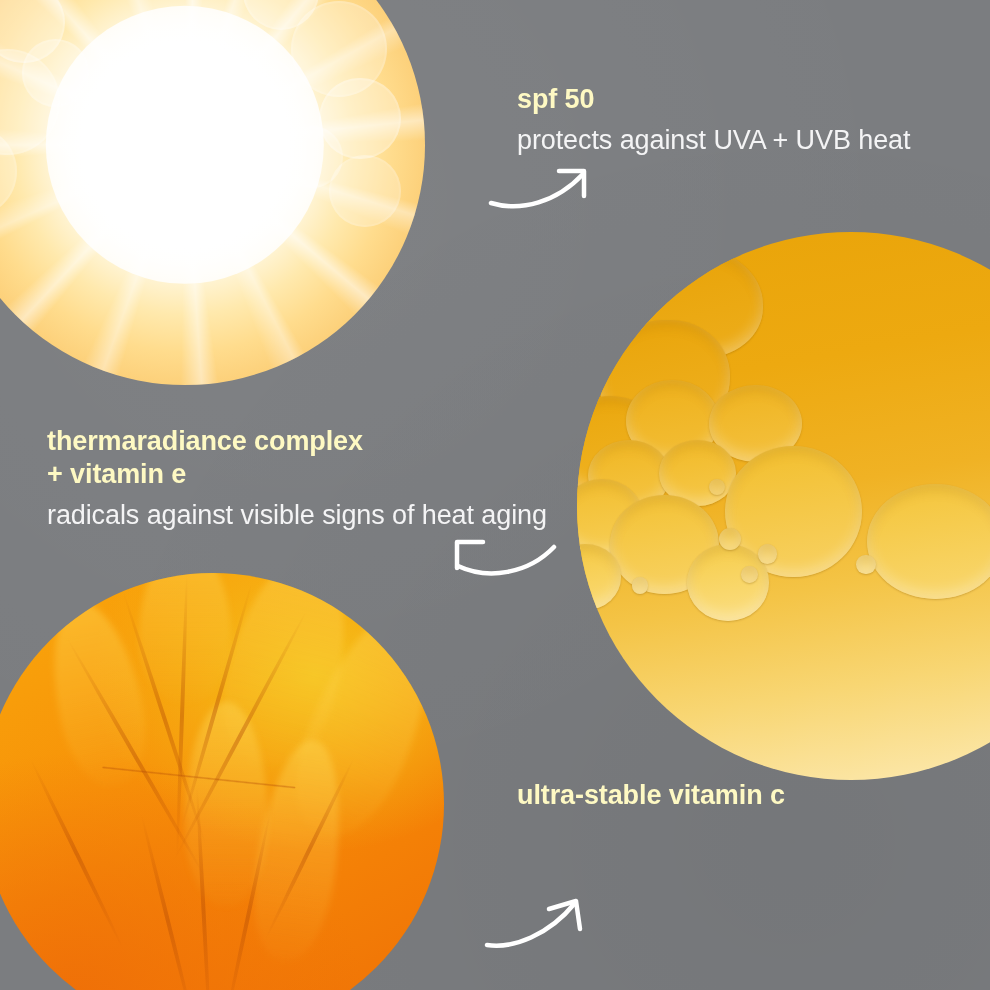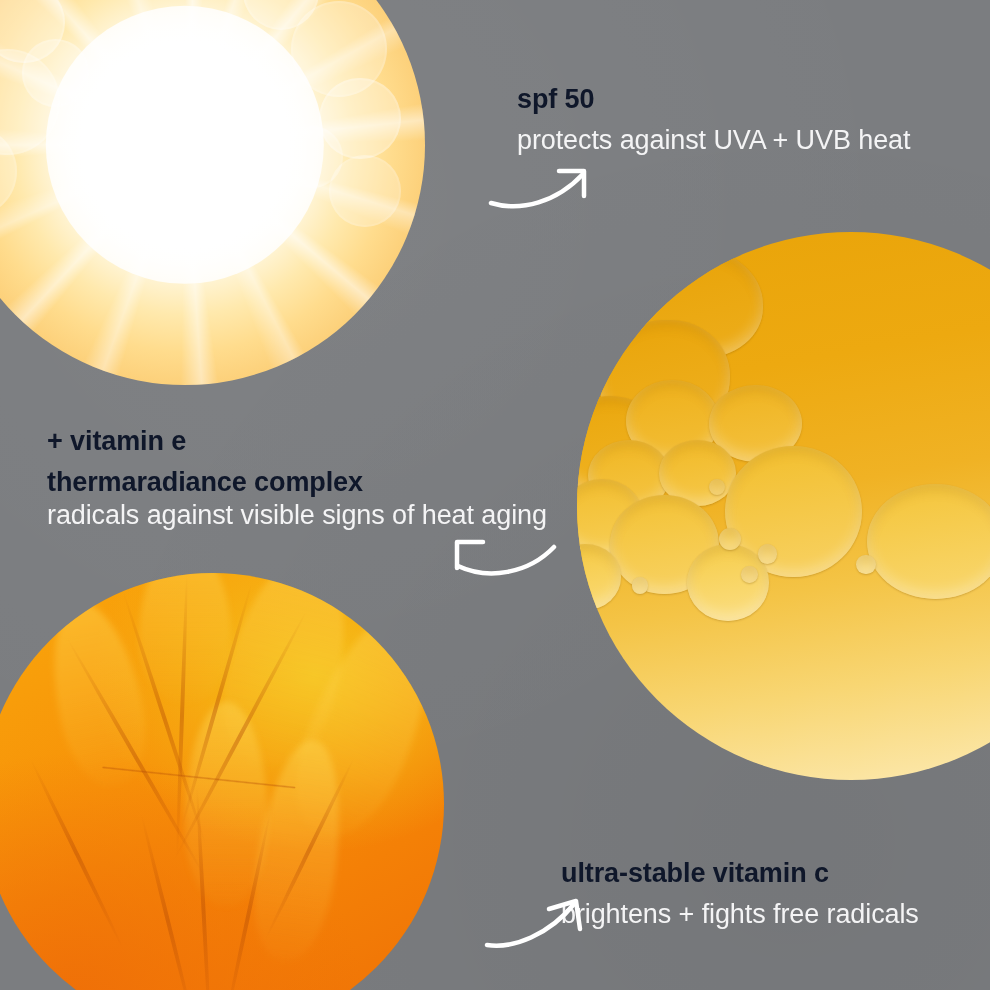--- a/index.html
+++ b/index.html
@@ -170,38 +170,38 @@
   .pulp {
     position: absolute;
     border-radius: 50% 50% 46% 46% / 60% 60% 40% 40%;
     background: linear-gradient(to bottom, rgba(255,218,90,0.42), rgba(255,190,50,0.06));
     filter: blur(3px);
   }
 
   
   .callout { position: absolute; }
   .headline {
-    color: #0f172a;
+    color: #fef9c3;
     font-weight: bold;
     font-size: 27px;
     line-height: 33px;
     letter-spacing: -0.1px;
     margin: 0 0 8px 0;
   }
   .subline {
     color: #f4f4f5;
     font-weight: 400;
     font-size: 27px;
     line-height: 33px;
     letter-spacing: -0.1px;
     margin: 0;
   }
   #callout-spf   { left: 517px; top: 83px; }
   #callout-therm { left: 47px;  top: 425px; }
-  #callout-vitc  { left: 517px; top: 857px; margin-left: 44px; }
+  #callout-vitc  { left: 517px; top: 779px; }
 
   
   .arrow { position: absolute; }
   #arrow-spf   { left: 487px; top: 158px; }
   #arrow-therm { left: 440px; top: 530px; }
   #arrow-vitc  { left: 483px; top: 893px; }
 </style>
 </head>
 <body>
 
@@ -274,33 +274,32 @@
     <p class="headline">spf 50</p>
     <p class="subline">protects against UVA + UVB heat</p>
   </div>
 
   <svg class="arrow" id="arrow-spf" width="120" height="58" viewBox="0 0 120 58" fill="none">
     <path d="M4 45 C 34 54, 70 44, 96 16" stroke="#ffffff" stroke-width="4.5" stroke-linecap="round"></path>
     <path d="M72 13 L97 13 L97 38" stroke="#ffffff" stroke-width="4.5" stroke-linecap="round" stroke-linejoin="round"></path>
   </svg>
 
   <div class="callout" id="callout-therm">
+    <p class="headline" style="margin-bottom:0;">thermaradiance complex</p>
     <p class="headline">+ vitamin e</p>
-    <p class="headline" style="margin-bottom:0;">thermaradiance complex</p>
     <p class="subline">radicals against visible signs of heat aging</p>
   </div>
 
   <svg class="arrow" id="arrow-therm" width="120" height="56" viewBox="0 0 120 56" fill="none">
     <path d="M114 17 C 88 44, 48 50, 18 36" stroke="#ffffff" stroke-width="4.5" stroke-linecap="round"></path>
     <path d="M43 12 L17 12 L17 38" stroke="#ffffff" stroke-width="4.5" stroke-linecap="round" stroke-linejoin="round"></path>
   </svg>
 
   <div class="callout" id="callout-vitc">
     <p class="headline">ultra-stable vitamin c</p>
-    <p class="subline">brightens + fights free radicals</p>
   </div>
 
   <svg class="arrow" id="arrow-vitc" width="120" height="62" viewBox="0 0 120 62" fill="none">
     <path d="M4 52 C 30 56, 66 42, 92 10" stroke="#ffffff" stroke-width="4.5" stroke-linecap="round"></path>
     <path d="M66 16 L93 8 L97 36" stroke="#ffffff" stroke-width="4.5" stroke-linecap="round" stroke-linejoin="round"></path>
   </svg>
 
 </div>
 
 </body></html>

